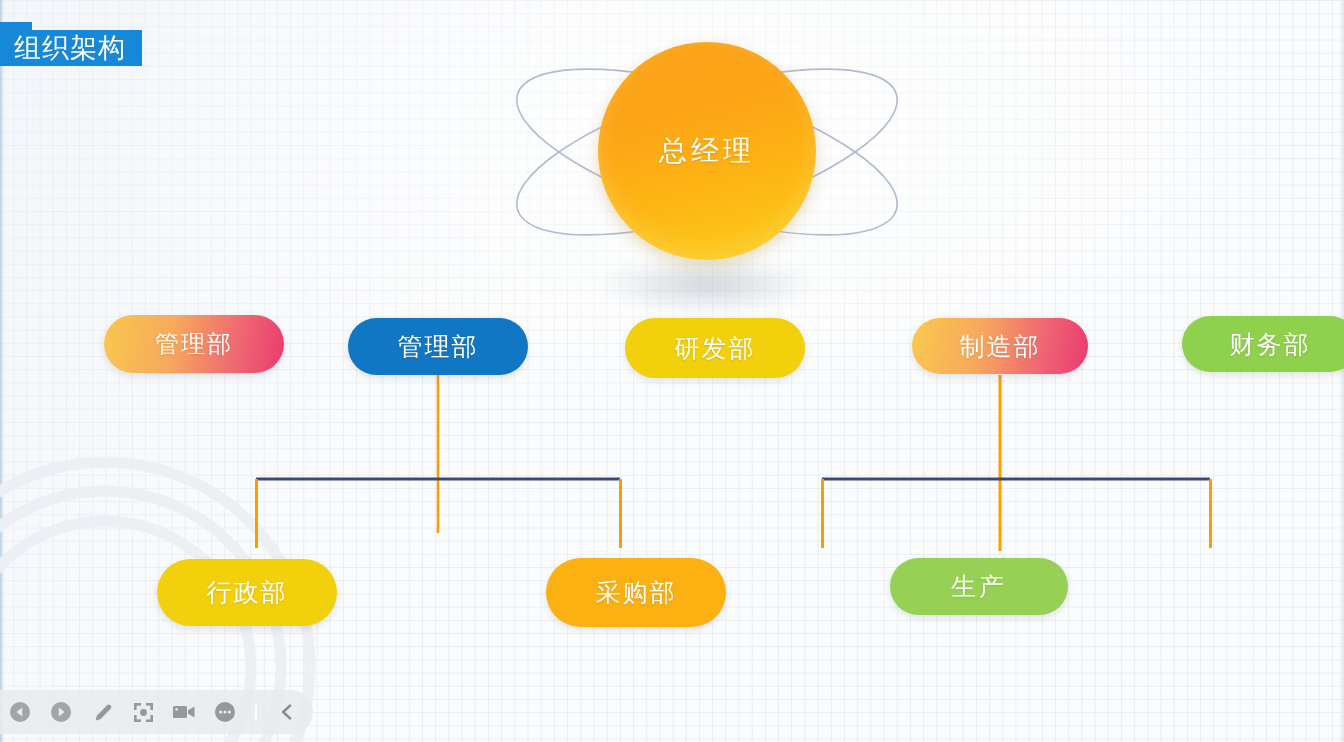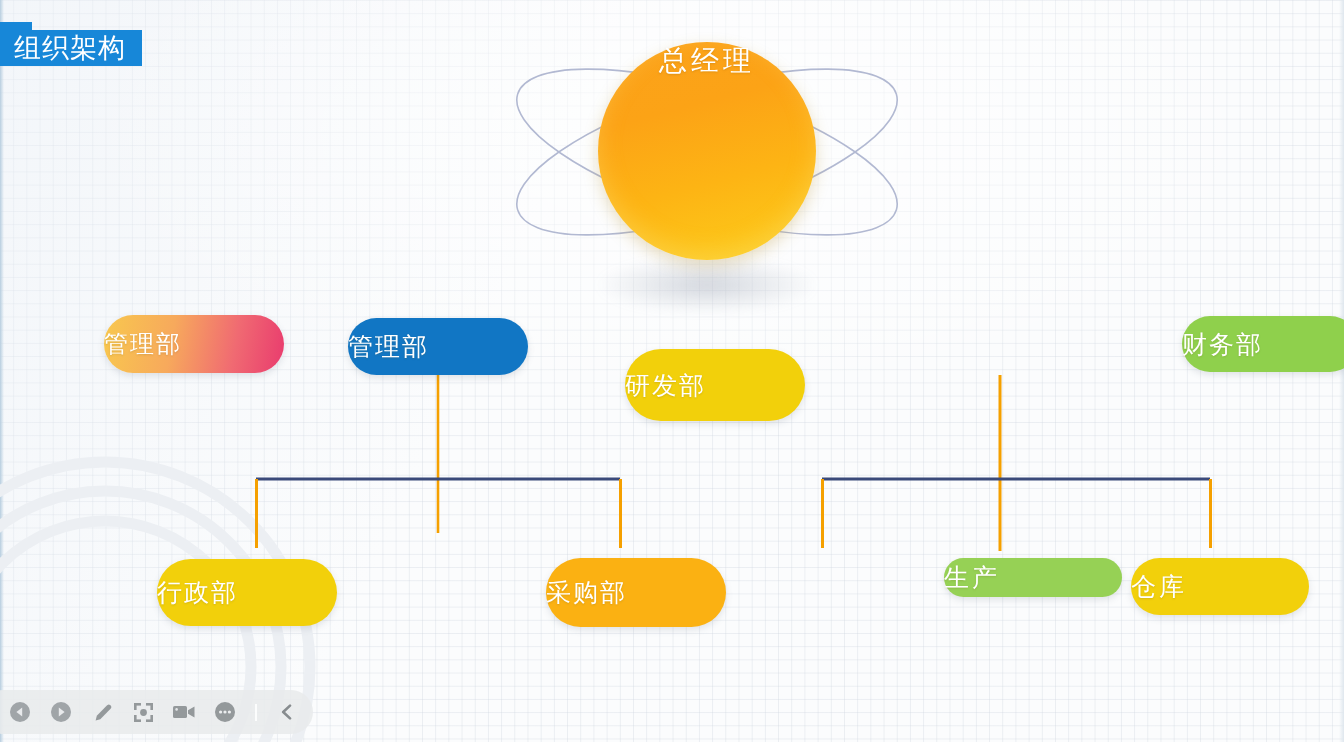--- a/index.html
+++ b/index.html
@@ -74,35 +74,35 @@
     position: absolute; left: 95px; top: 218px; width: 220px; height: 58px;
     border-radius: 50%;
     background: radial-gradient(ellipse at center, rgba(120,130,150,0.30) 0%, rgba(120,130,150,0.12) 42%, rgba(120,130,150,0) 72%);
     filter: blur(5px);
   }
   .hub {
     position: absolute; left: 96px; top: 4px; width: 218px; height: 218px;
     border-radius: 50%;
     background: linear-gradient(165deg, #FBA21B 0%, #FCA316 32%, #FDB414 62%, #FCCE1B 100%);
     box-shadow: 0 6px 16px rgba(180,140,40,0.28), inset 0 -8px 22px rgba(255,225,120,0.35);
-    display: flex; align-items: flex-start; justify-content: center;
+    display: flex; align-items: center; justify-content: center;
   }
   .hub-label {
     color: #ffffff; font-size: 28px; letter-spacing: 4px;
     font-family: "Liberation Serif", "DejaVu Serif", serif;
     text-shadow: 0 1px 2px rgba(170,110,0,0.35);
   }
 
   
   .wires { position: absolute; inset: 0; pointer-events: none; }
 
   
   .pill {
     position: absolute;
-    display: flex; align-items: center; justify-content: flex-start;
+    display: flex; align-items: center; justify-content: center;
     border-radius: 999px;
     color: #ffffff;
     font-family: Liberation Mono, monospace;
     white-space: nowrap;
     text-shadow: 0 1px 2px rgba(110,90,30,0.22);
     box-shadow: 0 3px 7px rgba(90,100,120,0.16);
   }
 
   
   .toolbar {
@@ -174,52 +174,52 @@
   <div class="pill" style="left:104px; top:315px; width:180px; height:58px; font-size:24px; letter-spacing:2px;
               background:linear-gradient(100deg,#F8C84E 0%,#F7A95C 38%,#F06A72 72%,#E93B6E 100%);">
     <span>管理部</span>
   </div>
 
   <div class="pill" style="left:348px; top:318px; width:180px; height:57px; font-size:25px; letter-spacing:2px;
               background:#1176C4;">
     <span>管理部</span>
   </div>
 
-  <div class="pill" style="left:625px; top:318px; width:180px; height:72px; font-size:25px; letter-spacing:2px;
-              background:#F2D00B;margin-top:31px;">
+  <div class="pill" style="left:625px; top:318px; width:180px; height:60px; font-size:25px; letter-spacing:2px;
+              background:#F2D00B;">
     <span>研发部</span>
   </div>
 
+  <div class="pill" style="left:912px; top:318px; width:176px; height:56px; font-size:25px; letter-spacing:2px;
+              background:linear-gradient(100deg,#F9CA4D 0%,#F7A65E 40%,#EF6474 74%,#E93B6E 100%);">
+    <span>制造部</span>
+  </div>
 
   <div class="pill" style="left:1182px; top:316px; width:176px; height:56px; font-size:25px; letter-spacing:2px;
               background:#8FD04C;">
     <span>财务部</span>
   </div>
 
   <div class="pill" style="left:157px; top:559px; width:180px; height:67px; font-size:25px; letter-spacing:2px;
               background:#F2D00B;">
     <span>行政部</span>
   </div>
 
 
   <div class="pill" style="left:546px; top:558px; width:180px; height:69px; font-size:25px; letter-spacing:2px;
               background:#FBB112;">
     <span>采购部</span>
   </div>
 
 
-  <div class="pill" style="left:944px; top:558px; width:178px; height:39px; font-size:25px; letter-spacing:3px;
+  <div class="pill" style="left:890px; top:558px; width:178px; height:57px; font-size:25px; letter-spacing:3px;
               background:#96D155;">
     <span>生产</span>
   </div>
 
-  <div class="pill" style="left:1131px; top:558px; width:178px; height:57px; font-size:25px; letter-spacing:3px;
-              background:#F2D00B;">
-    <span>仓库</span>
-  </div>
 
   <div class="toolbar">
 
     <div class="tb-btn">
       <svg width="22" height="22" viewBox="0 0 22 22">
         <circle cx="11" cy="11" r="10" fill="#9a9fa3"></circle>
         <path d="M13.2 6.6 L7.4 11 L13.2 15.4 Z" fill="#e8eaec"></path>
       </svg>
     </div>
 

